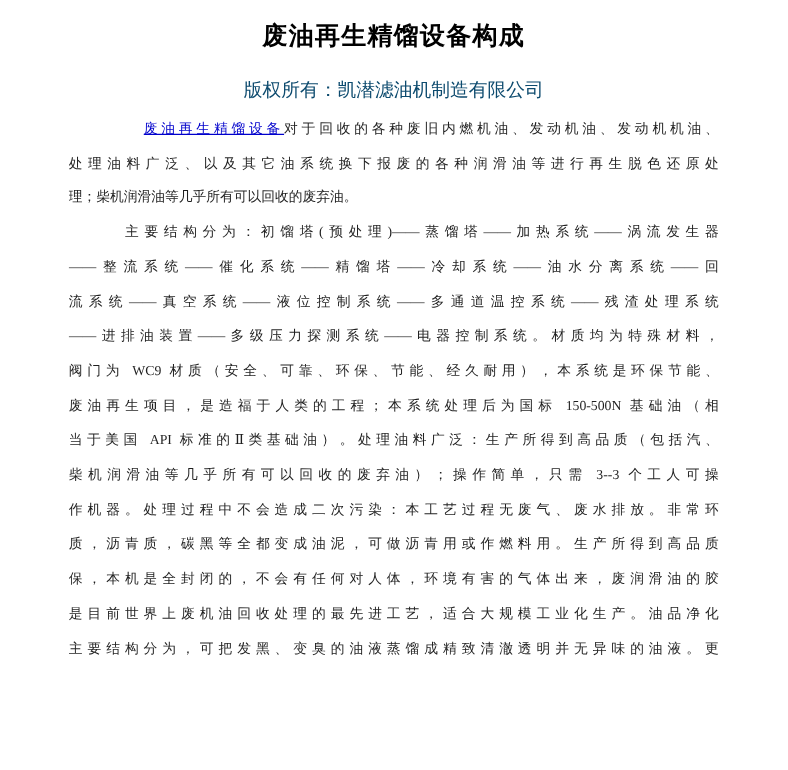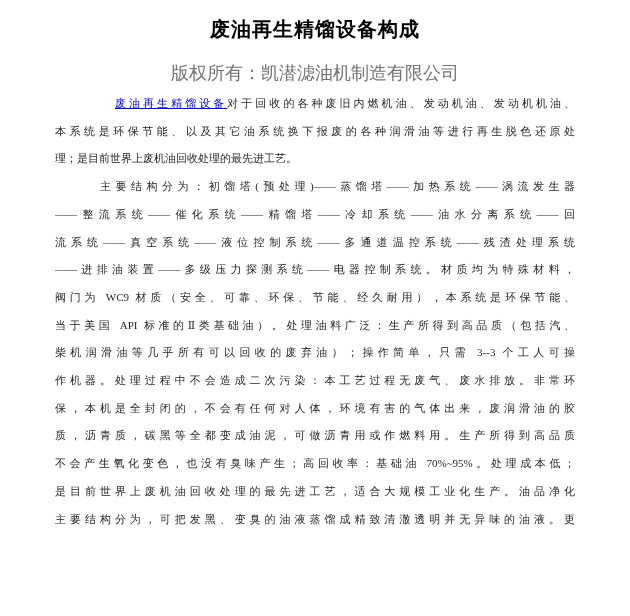--- a/index.html
+++ b/index.html
@@ -26,24 +26,24 @@
     font-weight: 700;
     font-size: 20px;
     line-height: 30px;
     text-align: center;
     color: #000000;
     letter-spacing: 1px;
   }
   .copyright {
     margin-top: 20px;
     font-family: "Liberation Sans", "DejaVu Sans", sans-serif;
-    font-size: 18px;
+    font-size: 15px;
     line-height: 18px;
     text-align: center;
-    color: #737373;
+    color: #0c4a6e;
   }
   .body-text {
     margin-top: 8px;
     width: 520px;
     overflow: hidden;
     font-size: 11px;
   }
   .para { margin: 0; }
   .line {
     line-height: 27.7px;
@@ -62,32 +62,32 @@
 </style>
 </head>
 <body>
 
 <div class="page">
   <h1 class="doc-title">废油再生精馏设备构成</h1>
   <div class="copyright">版权所有：凯潜滤油机制造有限公司</div>
   <div class="body-text">
       <div class="para p0">
         <div class="line indent"><a href="#" style="color: rgb(0, 0, 204);">废油再生精馏设备</a><span>对于回收的各种废旧内燃机油、发动机油、发动机机油、</span></div>
-        <div class="line"><span>本系统是环保节能、以及其它油系统换下报废的各种润滑油等进行再生脱色还原处</span></div>
-        <div class="line para-end"><span>理；是目前世界上废机油回收处理的最先进工艺。</span></div>
+        <div class="line"><span>处理油料广泛、以及其它油系统换下报废的各种润滑油等进行再生脱色还原处</span></div>
+        <div class="line para-end"><span>理；柴机润滑油等几乎所有可以回收的废弃油。</span></div>
       </div>
       <div class="para p1">
         <div class="line indent"><span>主要结构分为：初馏塔(预处理)——蒸馏塔——加热系统——涡流发生器</span></div>
         <div class="line"><span>——整流系统——催化系统——精馏塔——冷却系统——油水分离系统——回</span></div>
         <div class="line"><span>流系统——真空系统——液位控制系统——多通道温控系统——残渣处理系统</span></div>
         <div class="line"><span>——进排油装置——多级压力探测系统——电器控制系统。材质均为特殊材料，</span></div>
         <div class="line"><span>阀门为 WC9 材质（安全、可靠、环保、节能、经久耐用），本系统是环保节能、</span></div>
+        <div class="line"><span>废油再生项目，是造福于人类的工程；本系统处理后为国标 150-500N 基础油（相</span></div>
         <div class="line"><span>当于美国 API 标准的Ⅱ类基础油）。处理油料广泛：生产所得到高品质（包括汽、</span></div>
         <div class="line"><span>柴机润滑油等几乎所有可以回收的废弃油）；操作简单，只需 3--3 个工人可操</span></div>
         <div class="line"><span>作机器。处理过程中不会造成二次污染：本工艺过程无废气、废水排放。非常环</span></div>
+        <div class="line"><span>质，沥青质，碳黑等全都变成油泥，可做沥青用或作燃料用。生产所得到高品质</span></div>
         <div class="line"><span>保，本机是全封闭的，不会有任何对人体，环境有害的气体出来，废润滑油的胶</span></div>
-        <div class="line"><span>质，沥青质，碳黑等全都变成油泥，可做沥青用或作燃料用。生产所得到高品质</span></div>
-        <div class="line"><span>不会产生氧化变色，也没有臭味产生；高回收率：基础油 70%~95%。处理成本低；</span></div>
         <div class="line"><span>是目前世界上废机油回收处理的最先进工艺，适合大规模工业化生产。油品净化</span></div>
         <div class="line"><span>主要结构分为，可把发黑、变臭的油液蒸馏成精致清澈透明并无异味的油液。更</span></div>
       </div>
     </div>
 </div>
 
 </body></html>

